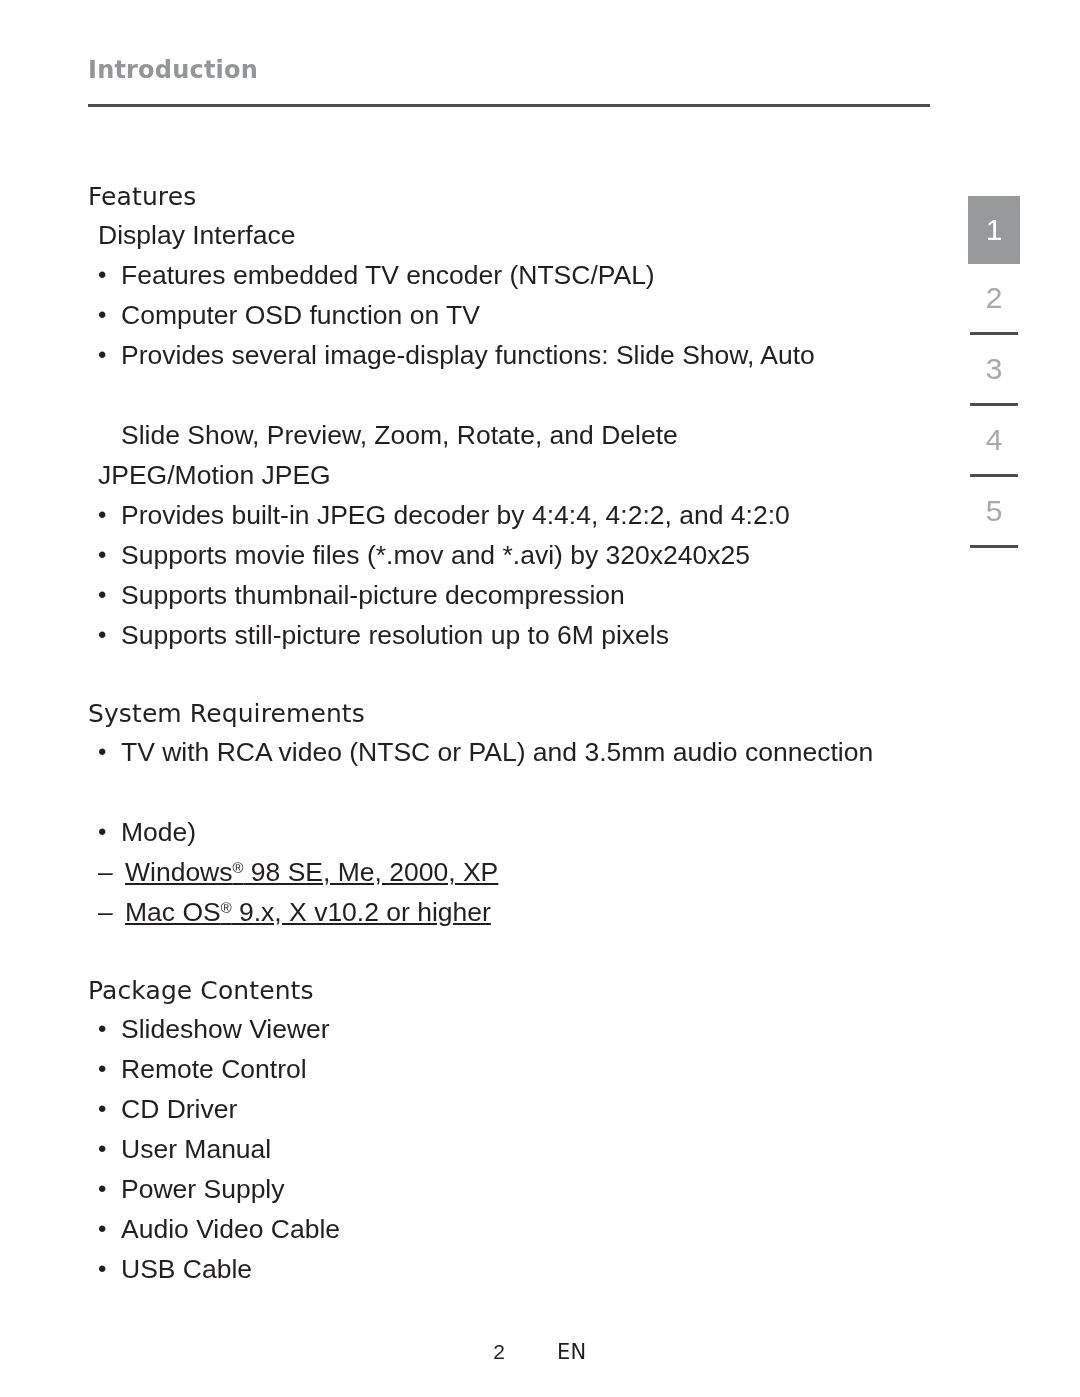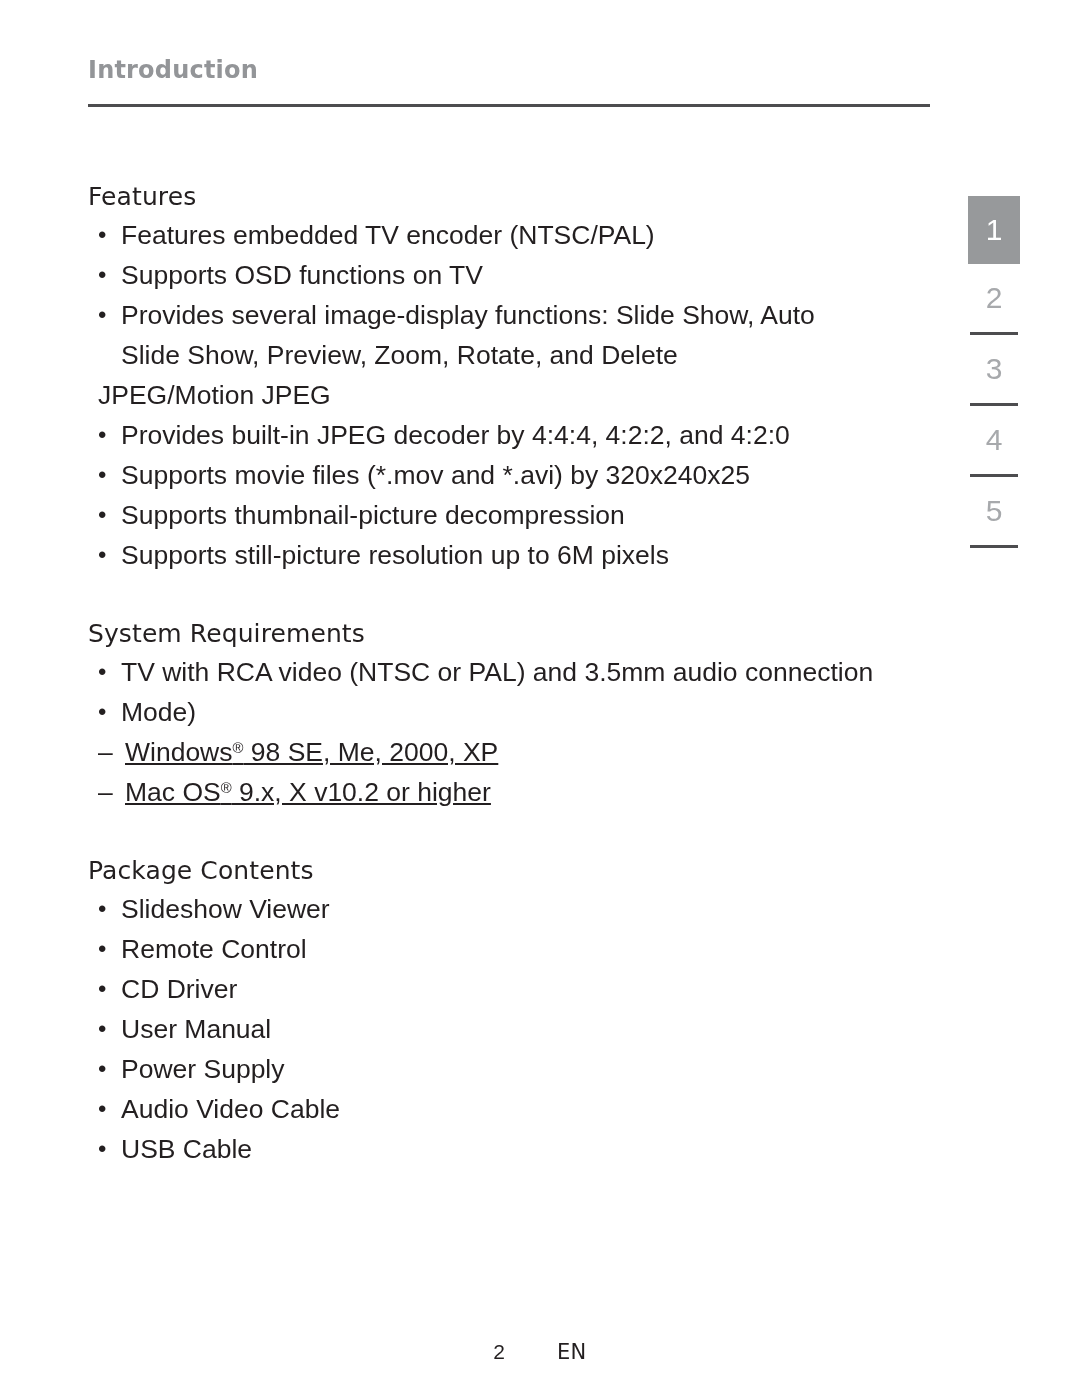--- a/index.html
+++ b/index.html
@@ -90,20 +90,21 @@
     content: "\2022";
     position: absolute;
     left: 10px;
     top: 0;
     font-size: 24px;
     line-height: 40px;
     color: #231f20;
   }
   ul.bullets li .cont {
     display: block;
+    margin-top: 40px;
   }
 
   ul.dashes {
     list-style: none;
     margin: 0;
     padding: 0;
   }
   ul.dashes li {
     font-size: 26.5px;
     line-height: 40px;
@@ -186,27 +187,28 @@
 <div class="page">
 
   <div class="running-head">Introduction</div>
   <div class="head-rule"></div>
 
   <div class="content">
 
     <div class="section features">
       <h2 class="section-title">Features</h2>
 
+      <p class="plain-line">Display Interface</p>
 
       <ul class="bullets">
         <li>
           <span>Features embedded TV encoder (NTSC/PAL)</span>
         </li>
         <li>
-          <span>Supports OSD functions on TV</span>
+          <span>Computer OSD function on TV</span>
         </li>
         <li>
           <span>Provides several image-display functions: Slide Show, Auto</span>
           <span class="cont">Slide Show, Preview, Zoom, Rotate, and Delete</span>
         </li>
       </ul>
 
       <p class="plain-line">JPEG/Motion JPEG</p>
 
       <ul class="bullets">

